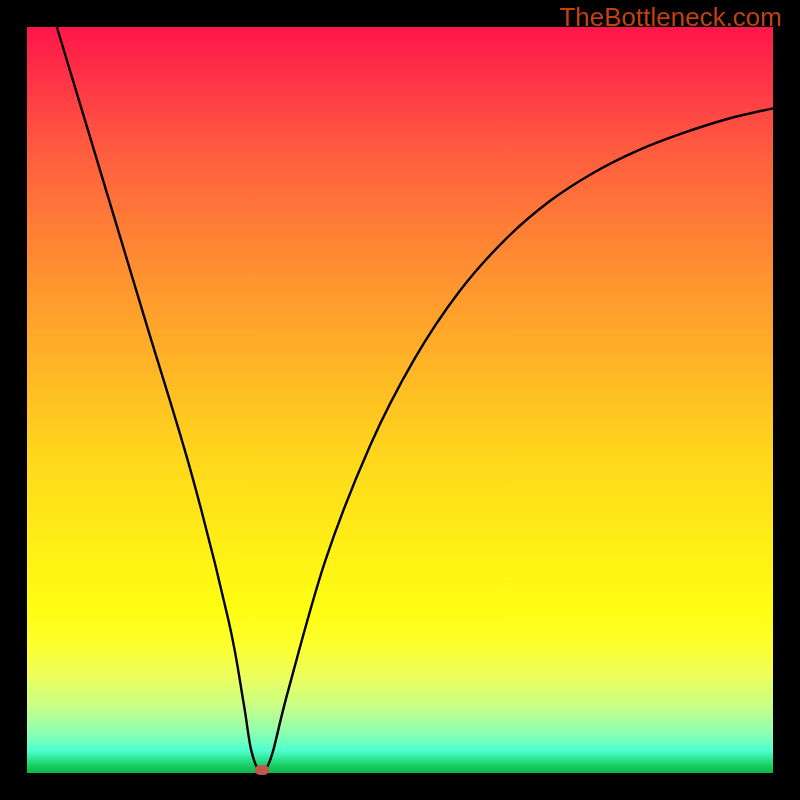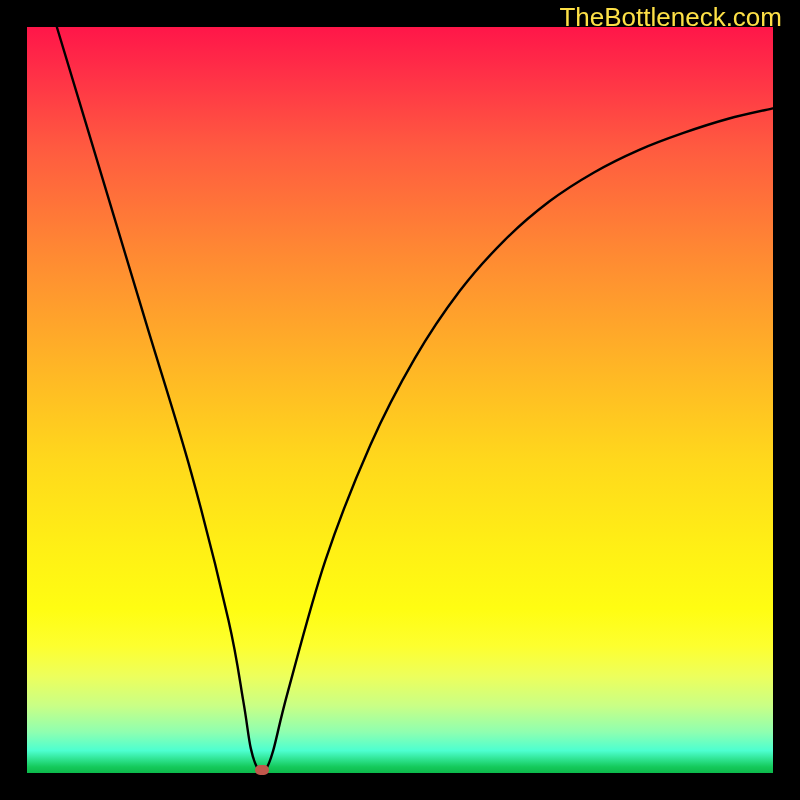--- a/index.html
+++ b/index.html
@@ -10,21 +10,21 @@
     height: 800px;
     background: #000;
   }
   .watermark {
     position: absolute;
     top: 2px;
     right: 18px;
     font-family: Arial, Helvetica, sans-serif;
     font-size: 26px;
     font-weight: 400;
-    color: #fde047;
+    color: #c2410c;
     letter-spacing: 0px;
   }
   .plot {
     position: absolute;
     left: 27px;
     top: 27px;
     width: 746px;
     height: 746px;
     background: linear-gradient(to bottom,
       #ff1649 0%,

